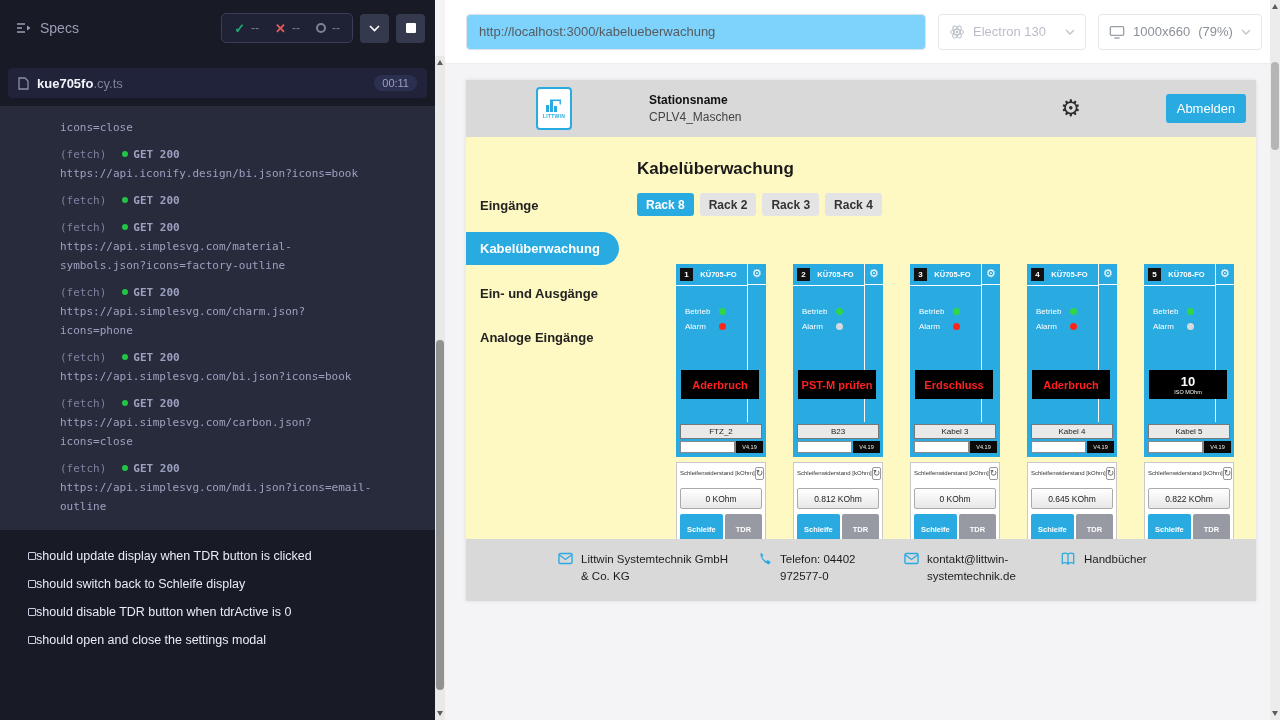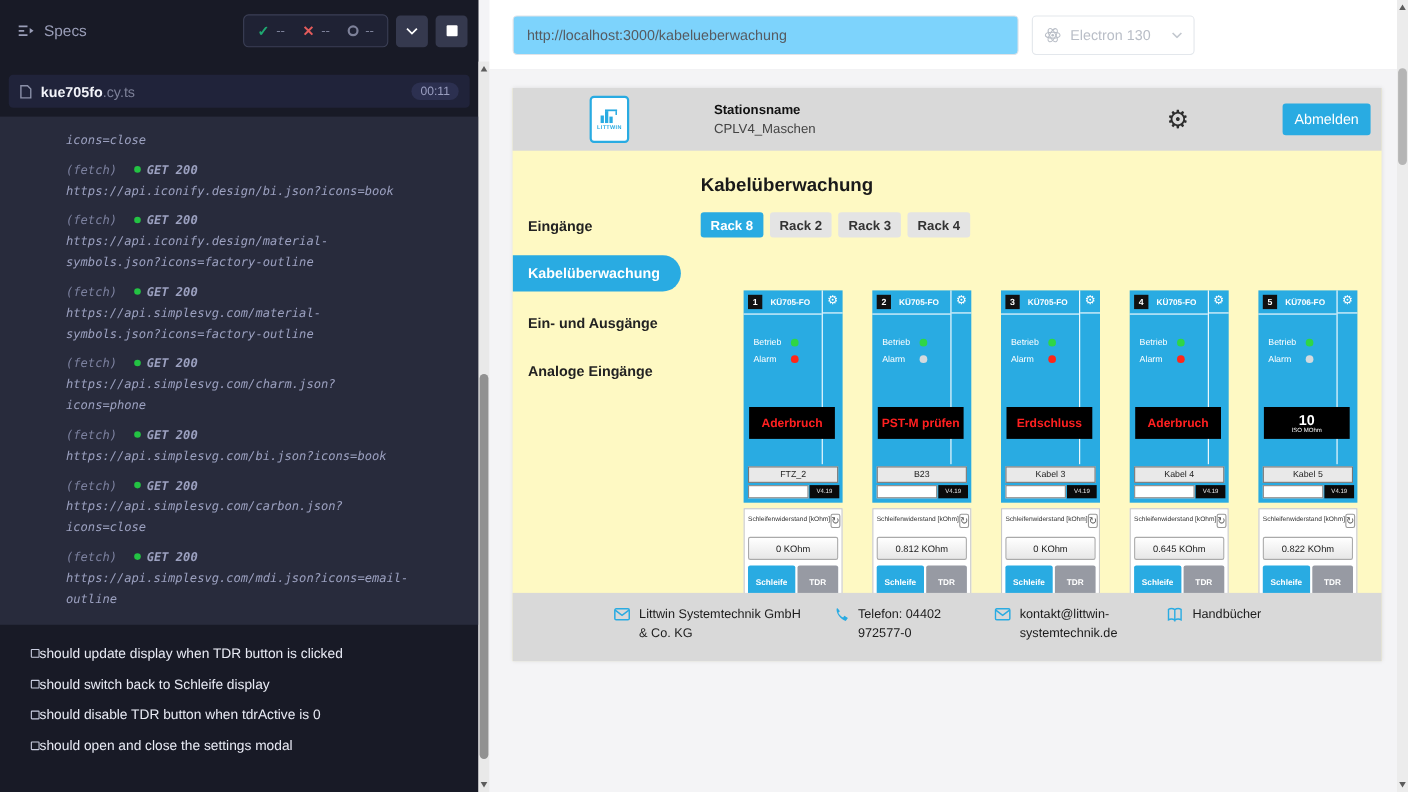--- a/index.html
+++ b/index.html
@@ -19,21 +19,21 @@
   .stat .xx { color:#e45b5b; font-size:13px; font-weight:bold; }
   .stat .ring { width:10px; height:10px; border:2px solid #7d8199; border-radius:50%; display:inline-block; }
   .icon-btn { width:29px; height:29px; margin-left:7px; background:#35394e; border-radius:4px; display:flex; align-items:center; justify-content:center; cursor:pointer; }
   .stop-sq { width:10px; height:10px; background:#fff; border-radius:1px; }
 
   .spec-row { margin:12px 8px 8px; height:30px; background:#20233a; border-radius:4px; display:flex; align-items:center; padding:0 10px; }
   .spec-name { color:#f3f4fa; font-size:13px; font-weight:bold; margin-left:8px; }
   .spec-ext { color:#7d8199; font-size:13px; }
   .spec-time { margin-left:auto; background:#2c3050; color:#9a9ec0; font-size:11px; padding:2px 8px; border-radius:9px; }
 
-  .log-panel { background:#282b3c; padding:12px 18px 14px 60px; font-family:"DejaVu Sans Mono", monospace; font-style:italic; font-size:11px; line-height:19px; color:#9ca1c0; }
+  .log-panel { background:#282b3c; padding:12px 18px 14px 60px; font-family:"DejaVu Sans Mono", monospace; font-size:11px; line-height:19px; color:#9ca1c0; }
   .log-entry { margin-top:8px; cursor:pointer; }
   .log-cmd { color:#7c819f; margin-right:16px; }
   .log-dot { display:inline-block; width:6px; height:6px; border-radius:50%; background:#23c343; margin-right:5px; vertical-align:1px; }
   .log-status { font-weight:bold; }
   .log-url { max-width:312px; overflow-wrap:break-word; }
 
   .tests { list-style:none; margin:12px 0 0; padding:0 8px 0 28px; }
   .tests li { display:flex; align-items:center; height:28px; color:#e9ebf5; font-size:12.5px; cursor:pointer; }
   .t-bullet { width:8px; height:8px; border:1px solid #c9cde0; border-radius:1px; flex:0 0 8px; }
 
@@ -172,21 +172,20 @@
 
   <div class="log-panel">
     <div class="log-url">icons=close</div>
 
     <div class="log-entry">
       <span class="log-cmd">(fetch)</span><span class="log-dot"></span><span class="log-status">GET 200</span>
       <div class="log-url">https://api.iconify.design/bi.json?icons=book</div>
     </div>
     <div class="log-entry">
       <span class="log-cmd">(fetch)</span><span class="log-dot"></span><span class="log-status">GET 200</span>
-      <div class="log-url">https://api.iconify.design/material-symbols.json?icons=factory-outline</div>
     </div>
     <div class="log-entry">
       <span class="log-cmd">(fetch)</span><span class="log-dot"></span><span class="log-status">GET 200</span>
       <div class="log-url">https://api.simplesvg.com/material-symbols.json?icons=factory-outline</div>
     </div>
     <div class="log-entry">
       <span class="log-cmd">(fetch)</span><span class="log-dot"></span><span class="log-status">GET 200</span>
       <div class="log-url">https://api.simplesvg.com/charm.json?icons=phone</div>
     </div>
     <div class="log-entry">
@@ -233,20 +232,31 @@
   <div class="chrome">
     <div class="url-box">http://localhost:3000/kabelueberwachung</div>
     <div class="select-box browser-select">
       <svg width="16" height="16" viewBox="0 0 24 24" fill="none" stroke="#b9bec7" stroke-width="1.4">
           <circle cx="12" cy="12" r="1.8" fill="#b9bec7" stroke="none"></circle>
           <ellipse cx="12" cy="12" rx="10" ry="4"></ellipse>
           <ellipse cx="12" cy="12" rx="10" ry="4" transform="rotate(60 12 12)"></ellipse>
           <ellipse cx="12" cy="12" rx="10" ry="4" transform="rotate(120 12 12)"></ellipse>
         </svg>
       <span>Electron 130</span>
+      <svg class="sel-chev" width="10" height="6" viewBox="0 0 10 6">
+          <path d="M1 1l4 4 4-4" stroke="#c3c8cf" stroke-width="1.5" fill="none"></path>
+        </svg>
+    </div>
+    <div class="select-box viewport-select">
+      <svg width="16" height="14" viewBox="0 0 24 20" fill="none" stroke="#9aa0a8" stroke-width="2">
+          <rect x="2" y="2" width="20" height="13" rx="1.5"></rect>
+          <path d="M8 19h8"></path>
+        </svg>
+      <span>1000x660</span>
+      <span>(79%)</span>
       <svg class="sel-chev" width="10" height="6" viewBox="0 0 10 6">
           <path d="M1 1l4 4 4-4" stroke="#c3c8cf" stroke-width="1.5" fill="none"></path>
         </svg>
     </div>
   </div>
 
   <div class="aut-bg">
     <div class="app">
 
       <div class="app-header">

